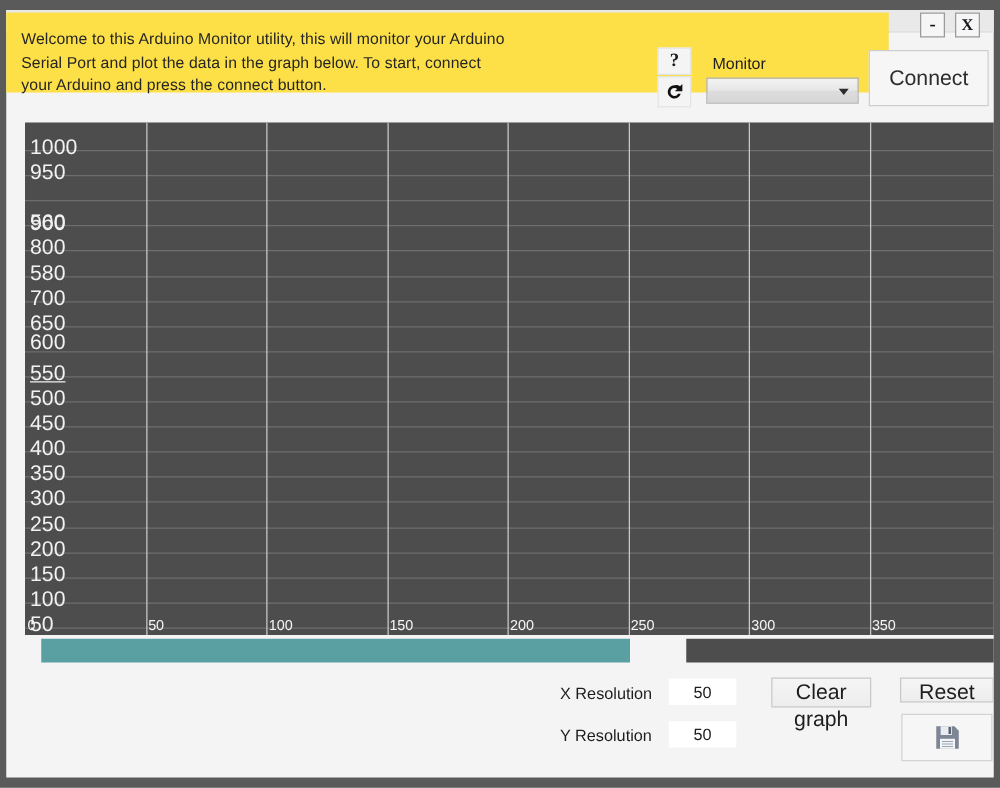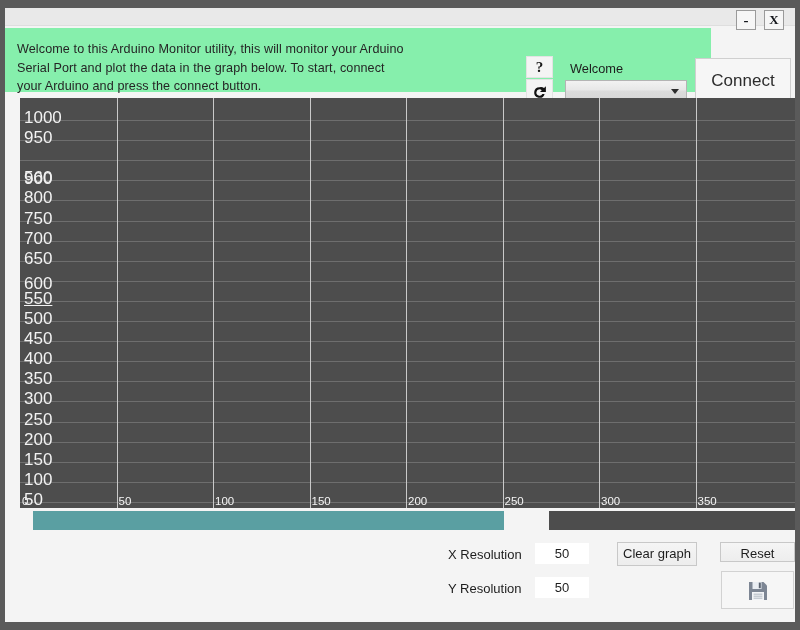--- a/index.html
+++ b/index.html
@@ -52,24 +52,24 @@
     color: #15171c;
     cursor: pointer;
     z-index: 6;
   }
   #btn-minimize { left: 731px; font-size: 15px; }
   #btn-close    { left: 759px; }
 
   
   #header {
     position: absolute;
-    left: 0; top: 20px;
+    left: 0; top: 2px;
     width: 706px;
     height: 64px;
-    background: #86efac;
+    background: #fde047;
   }
   #welcome-text {
     position: absolute;
     left: 12px;
     top: 12px;
     width: 390px;
     font-size: 12.6px;
     line-height: 18.5px;
     color: #252525;
     letter-spacing: .1px;
@@ -223,21 +223,21 @@
     padding: 0;
   }
   #x-res-input { left: 530px; top: 535px; }
   #y-res-input { left: 530px; top: 569px; }
 
   .flat-btn {
     position: absolute;
     box-sizing: border-box;
     background: linear-gradient(180deg, #f5f5f5 0%, #ededed 100%);
     border: 1px solid #c8c8c8;
-    font-size: 13px;
+    font-size: 17px;
     color: #1d1d1d;
     text-align: center;
     cursor: pointer;
   }
   #clear-graph-button {
     left: 612px; top: 534px;
     width: 80px; height: 24px;
     line-height: 22px;
   }
   #reset-button {
@@ -273,21 +273,21 @@
     <div class="tool-btn" id="help-button">?</div>
 
     <div class="tool-btn" id="refresh-button">
       <span>
         <svg width="17" height="17" viewBox="0 0 24 24" aria-hidden="true">
           <path d="M12 4.5a7.5 7.5 0 1 0 7.2 9.6h-3.1A4.5 4.5 0 1 1 12 7.5c1.25 0 2.38.51 3.2 1.33L12.6 11.4H21V3l-2.6 2.6A7.47 7.47 0 0 0 12 4.5z" fill="#111111"></path>
         </svg>
       </span>
     </div>
 
-    <div id="comport-label">Welcome</div>
+    <div id="comport-label">Monitor</div>
 
     <div id="comport-select">
       <span id="comport-value"></span>
       <span id="comport-arrow"></span>
     </div>
 
     <div id="connect-button">Connect</div>
   </div>
 
   <div id="chart">
@@ -321,24 +321,24 @@
         <div class="vgrid" style="left: 482.5px;"></div>
         <div class="vgrid" style="left: 579px;"></div>
         <div class="vgrid" style="left: 675.5px;"></div>
       </div>
     <div id="y-axis-labels">
         <div class="ylabel" style="top: 10px;">1000</div>
         <div class="ylabel" style="top: 30.1px;">950</div>
         <div class="ylabel" style="top: 50.2px; margin-top: 21px;">900</div>
         <div class="ylabel" style="top: 70.3px;">560</div>
         <div class="ylabel" style="top: 90.4px;">800</div>
-        <div class="ylabel" style="top: 110.5px;">750</div>
+        <div class="ylabel" style="top: 110.5px;">580</div>
         <div class="ylabel" style="top: 130.6px;">700</div>
         <div class="ylabel" style="top: 150.7px;">650</div>
-        <div class="ylabel" style="top: 176px;">600</div>
+        <div class="ylabel" style="top: 166px;">600</div>
         <div class="ylabel" style="top: 190.9px; text-decoration: underline;">550</div>
         <div class="ylabel" style="top: 211px;">500</div>
         <div class="ylabel" style="top: 231.1px;">450</div>
         <div class="ylabel" style="top: 251.2px;">400</div>
         <div class="ylabel" style="top: 271.3px;">350</div>
         <div class="ylabel" style="top: 291.4px;">300</div>
         <div class="ylabel" style="top: 311.5px;">250</div>
         <div class="ylabel" style="top: 331.6px;">200</div>
         <div class="ylabel" style="top: 351.7px;">150</div>
         <div class="ylabel" style="top: 371.8px;">100</div>

